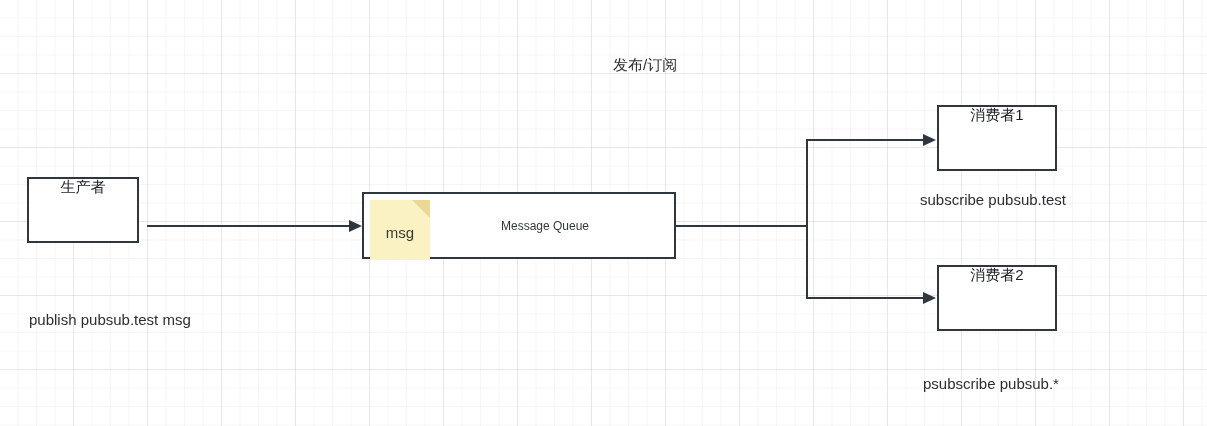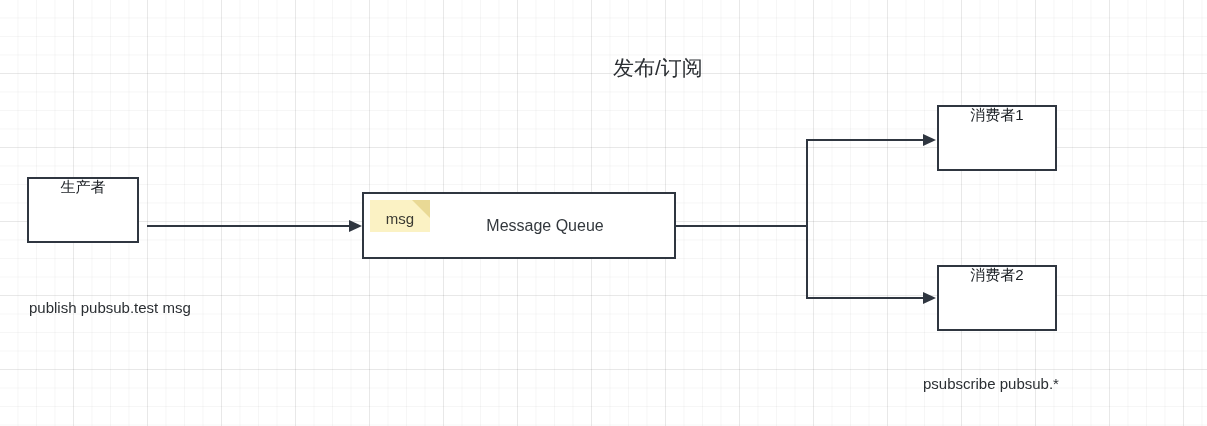--- a/index.html
+++ b/index.html
@@ -52,33 +52,33 @@
     width: 314px;
     height: 67px;
     justify-content: flex-start;
   }
   #mq .mq-title {
     position: absolute;
     left: 0; right: 0;
     top: 50%;
     transform: translateY(-50%);
     text-align: center;
-    font-size: 16px;
+    font-size: 12px;
     color: #33383d;
     padding-left: 52px;
     box-sizing: border-box;
   }
 
   
   .note {
     position: absolute;
     left: 6px;
     top: 6px;
     width: 60px;
-    height: 32px;
+    height: 60px;
     background: #fbf2c4;
     display: flex;
     align-items: center;
     justify-content: center;
     font-size: 15px;
     color: #3a3a32;
     overflow: hidden;
   }
   .note .fold {
     position: absolute;
@@ -125,22 +125,22 @@
   #arrow-c2         { left: 923px; top: 292px; }
 
   
   .caption {
     position: absolute;
     color: #2b2f33;
     font-size: 15px;
     line-height: 1;
     white-space: nowrap;
   }
-  #label-pubsub     { left: 613px; top: 57px; font-size: 21px; }
-  #label-publish    { left: 29px;  top: 300px; text-align: right; }
+  #label-pubsub     { left: 613px; top: 57px; font-size: 15px; }
+  #label-publish    { left: 29px;  top: 312px; text-align: right; }
   #label-subscribe  { left: 920px; top: 192px; }
   #label-psubscribe { left: 923px; top: 376px; }
 
   #watermark {
     position: absolute;
     right: 12px;
     bottom: 8px;
     color: #cfd3d8;
     font-size: 16px;
     letter-spacing: 0.5px;
@@ -182,17 +182,18 @@
   <div class="node" id="consumer1">
     <span>消费者1</span>
   </div>
 
   <div class="node" id="consumer2">
     <span>消费者2</span>
   </div>
 
   <div class="caption" id="label-publish">publish pubsub.test msg</div>
 
+  <div class="caption" id="label-subscribe">subscribe pubsub.test</div>
 
   <div class="caption" id="label-psubscribe">psubscribe pubsub.*</div>
 
 
 </div>
 
 </body></html>

